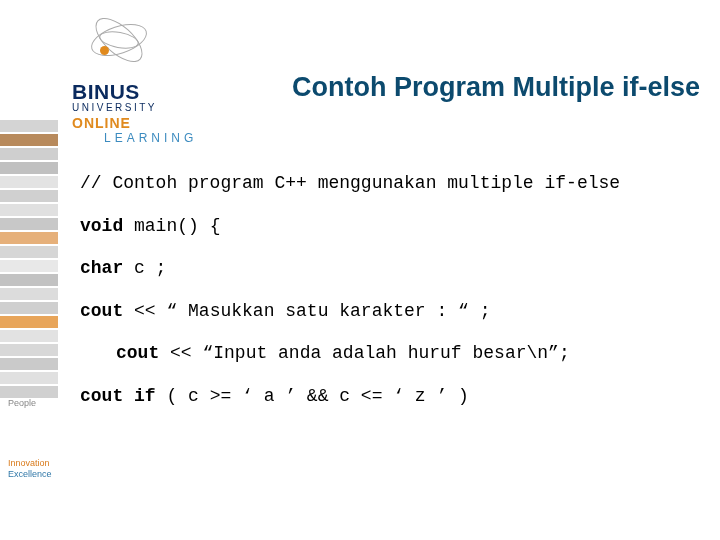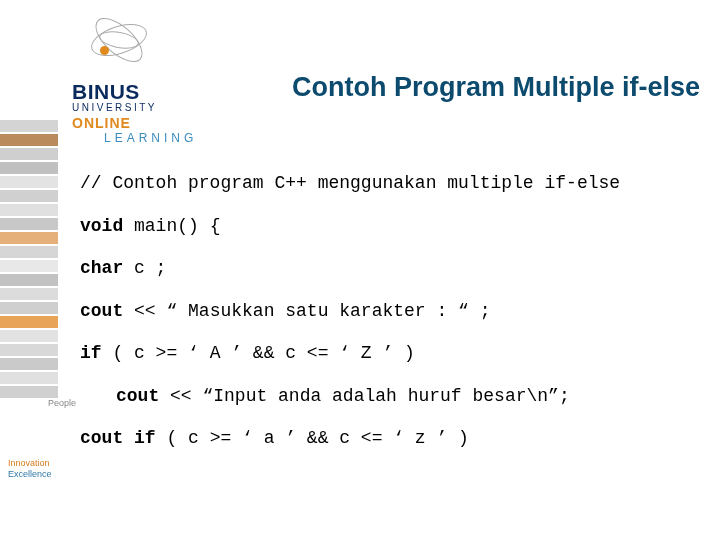--- a/index.html
+++ b/index.html
@@ -25,21 +25,21 @@
     margin-bottom: 2px;
   }
   .tagline {
     position: absolute;
     left: 8px;
     bottom: 60px;
     font-size: 9px;
     line-height: 1.25;
     color: #777;
   }
-  .tagline .p1 { color: #888; margin-left: 40px; }
+  .tagline .p1 { color: #888; }
   .tagline .p2 { color: #d97b1c; margin-top: 48px; }
   .tagline .p3 { color: #3178a8; }
   .logo-block {
     position: absolute;
     left: 72px;
     top: 10px;
     width: 150px;
   }
   .logo-graphic {
     width: 70px;
@@ -174,21 +174,20 @@
   </div>
 </div>
 
 <div class="title">Contoh Program Multiple if-else</div>
 
 <div class="code-block">
 <span class="ln">// Contoh program C++ menggunakan multiple if-else</span>
 <span class="ln"><span class="kw">void</span><span> main() {</span></span>
 <span class="ln"><span class="kw">char</span><span> c ;</span></span>
 <span class="ln"><span class="kw">cout</span><span> &lt;&lt; “ Masukkan satu karakter : “ ;</span></span>
-<span class="ln"><span class="kw">if</span><span> ( c &gt;= ‘ A ’ &amp;&amp; c &lt;= ‘ Z ’ )</span></span>
 <span class="indent"><span class="kw">cout</span><span> &lt;&lt; “Input anda adalah huruf besar\n”;</span></span>
 <span class="ln"><span class="kw">cout if</span><span> ( c &gt;= ‘ a ’ &amp;&amp; c &lt;= ‘ z ’ )</span></span>
 
 
 
 
 
 
 </div>
 

